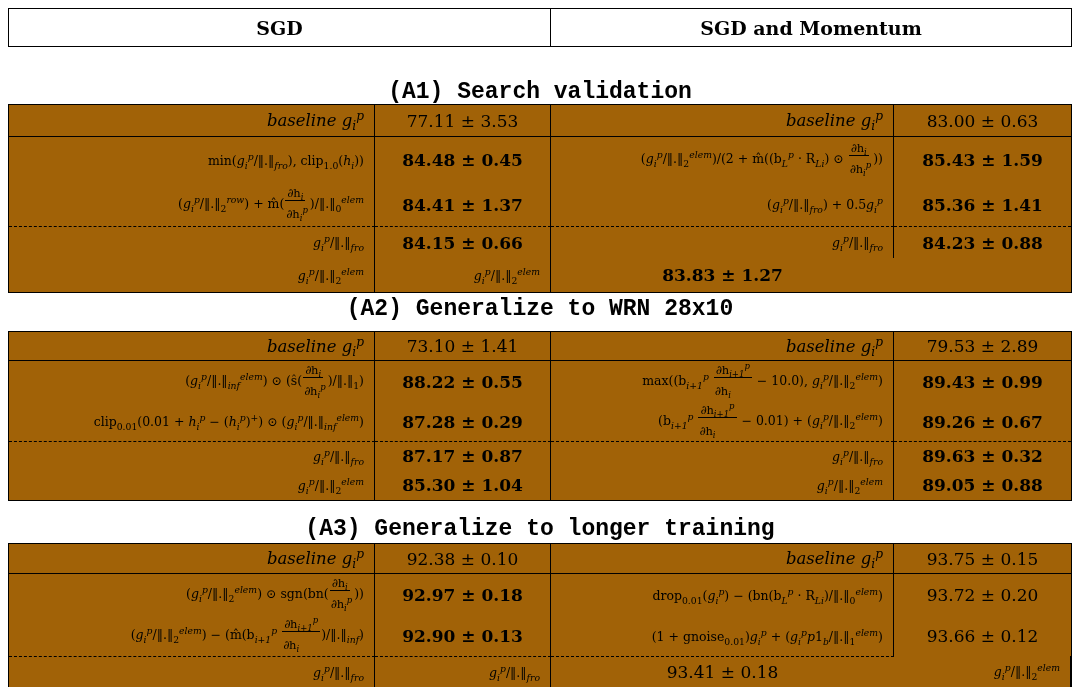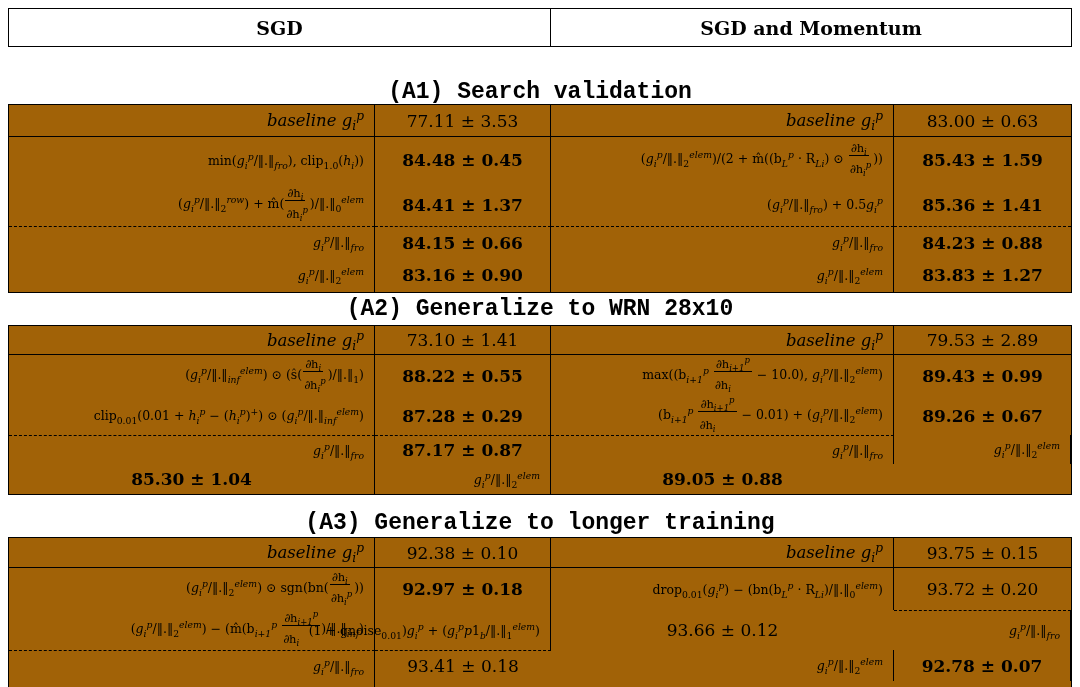--- a/index.html
+++ b/index.html
@@ -12,21 +12,21 @@
   .hdr{
     margin:8px 8px 0 8px;height:39px;border:1.8px solid #000;
     display:grid;grid-template-columns:542px 1fr;box-sizing:border-box;
   }
   .hdr>div{display:flex;align-items:center;justify-content:center;
     font-weight:bold;font-size:19px;}
   .hdr>div.first{border-right:1.6px solid #000;}
   
   .sec-title{font-size:23px;font-weight:bold;text-align:center;line-height:24px;height:24px;font-family:Liberation Mono, monospace;}
   .t1{margin-top:33px;}
-  .t2{margin-top:4px;margin-bottom:4px;text-align:center;}
+  .t2{margin-top:4px;margin-bottom:10px;text-align:center;}
   .t3{margin-top:16px;margin-bottom:2px;}
   
   .grid{
     margin:0 8px;width:1064px;border:1.8px solid #000;box-sizing:border-box;
     display:grid;grid-template-columns:366px 176px 343px 1fr;
     background:#a16207;
   }
   #ta1{grid-template-rows:32px 46px 43px 32px 34px;}
   #ta2{grid-template-rows:29px 41px 39px 29px 30px;}
   #ta3{grid-template-rows:30px 42px 40px 31px 33px;}
@@ -118,23 +118,20 @@
   <div class="cell fc vr dash">
       <span class="m"><i>g</i><sub>i</sub><sup>p</sup>/‖.‖<sub>fro</sub></span>
     </div>
   <div class="cell vc dash">
       <span class="v bold">84.23 ± 0.88</span>
     </div>
 
   <div class="cell fc vr">
       <span class="m"><i>g</i><sub>i</sub><sup>p</sup>/‖.‖<sub class="up">2</sub><sup>elem</sup></span>
     </div>
-  <div class="cell vc vr">
-      <span class="v bold">83.16 ± 0.90</span>
-    </div>
   <div class="cell fc vr">
       <span class="m"><i>g</i><sub>i</sub><sup>p</sup>/‖.‖<sub class="up">2</sub><sup>elem</sup></span>
     </div>
   <div class="cell vc">
       <span class="v bold">83.83 ± 1.27</span>
     </div>
 </div>
 
 <div class="sec-title t2">(A2) Generalize to WRN 28x10</div>
 <div class="grid" id="ta2">
@@ -188,20 +185,23 @@
 
   <div class="cell fc vr dash">
       <span class="m"><i>g</i><sub>i</sub><sup>p</sup>/‖.‖<sub>fro</sub></span>
     </div>
   <div class="cell vc vr dash">
       <span class="v bold">87.17 ± 0.87</span>
     </div>
   <div class="cell fc vr dash">
       <span class="m"><i>g</i><sub>i</sub><sup>p</sup>/‖.‖<sub>fro</sub></span>
     </div>
+  <div class="cell vc dash">
+      <span class="v bold">89.63 ± 0.32</span>
+    </div>
 
   <div class="cell fc vr">
       <span class="m"><i>g</i><sub>i</sub><sup>p</sup>/‖.‖<sub class="up">2</sub><sup>elem</sup></span>
     </div>
   <div class="cell vc vr">
       <span class="v bold">85.30 ± 1.04</span>
     </div>
   <div class="cell fc vr">
       <span class="m"><i>g</i><sub>i</sub><sup>p</sup>/‖.‖<sub class="up">2</sub><sup>elem</sup></span>
     </div>
@@ -240,20 +240,23 @@
   <div class="cell vc">
       <span class="v">93.72 ± 0.20</span>
     </div>
 
   <div class="cell fc vr">
       <span class="m">(<i>g</i><sub>i</sub><sup>p</sup>/‖.‖<sub class="up">2</sub><sup>elem</sup>) − (m̂(b<sub>i+1</sub><sup>p</sup> <span class="frac">
           <span class="num">∂h<sub>i+1</sub><sup>p</sup></span>
           <span class="den">∂h<sub>i</sub></span>
         </span>)/‖.‖<sub>inf</sub>)</span>
     </div>
+  <div class="cell vc vr">
+      <span class="v bold">92.90 ± 0.13</span>
+    </div>
   <div class="cell fc vr">
       <span class="m">(1 + gnoise<sub class="up">0.01</sub>)<i>g</i><sub>i</sub><sup>p</sup> + (<i>g</i><sub>i</sub><sup>p</sup><i>p</i>1<sub>b</sub>/‖.‖<sub class="up">1</sub><sup>elem</sup>)</span>
     </div>
   <div class="cell vc">
       <span class="v">93.66 ± 0.12</span>
     </div>
 
   <div class="cell fc vr dash">
       <span class="m"><i>g</i><sub>i</sub><sup>p</sup>/‖.‖<sub>fro</sub></span>
     </div>

